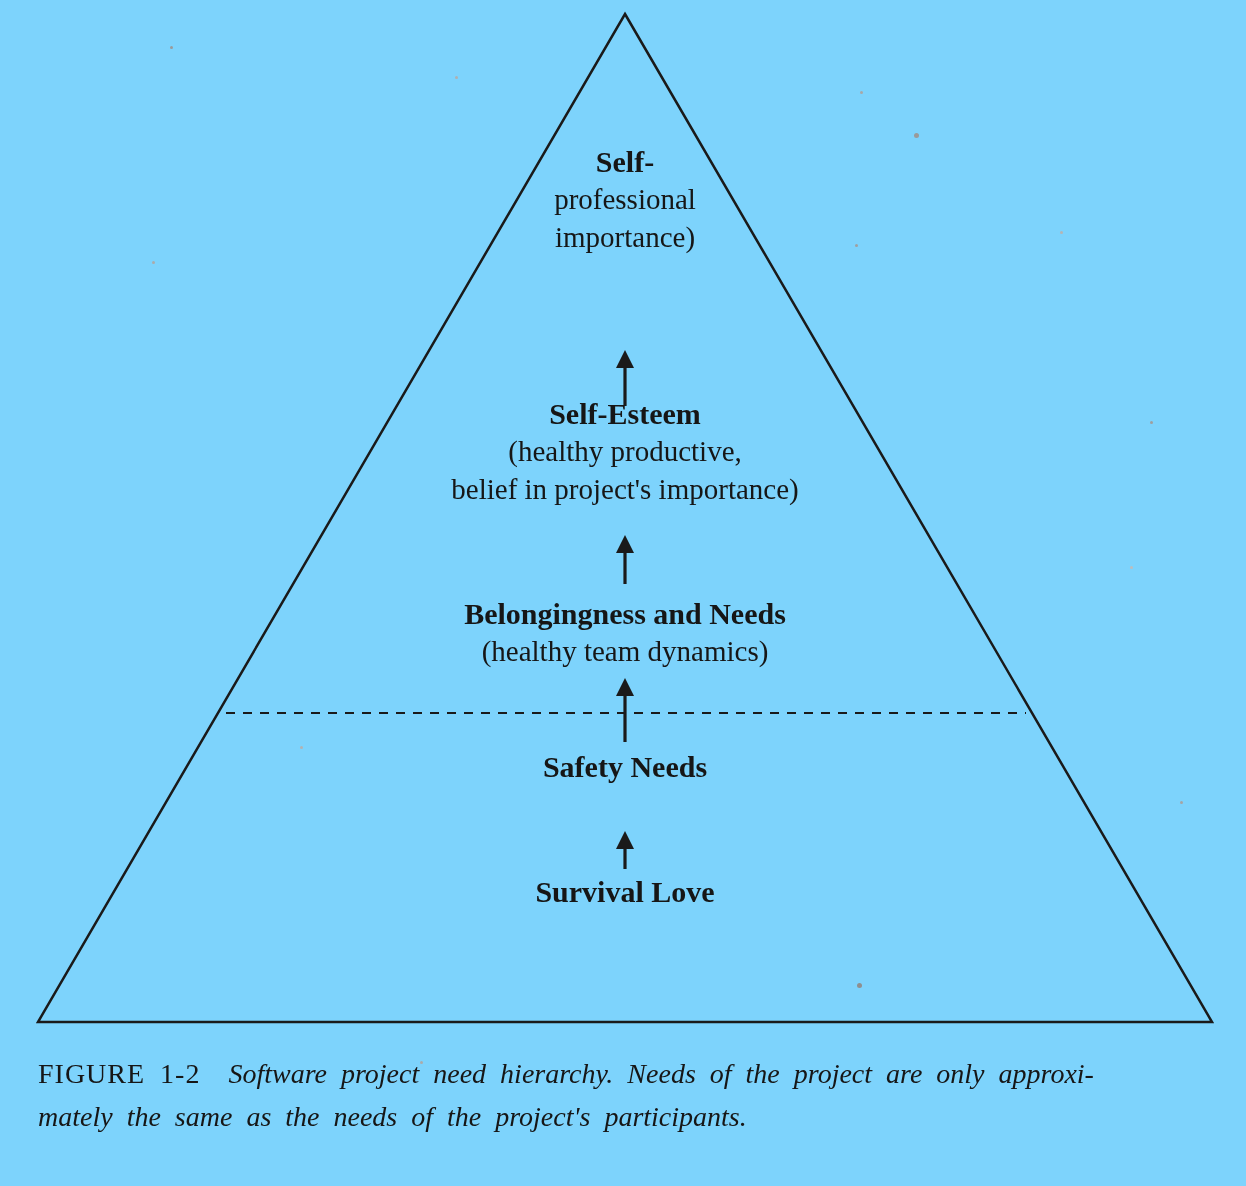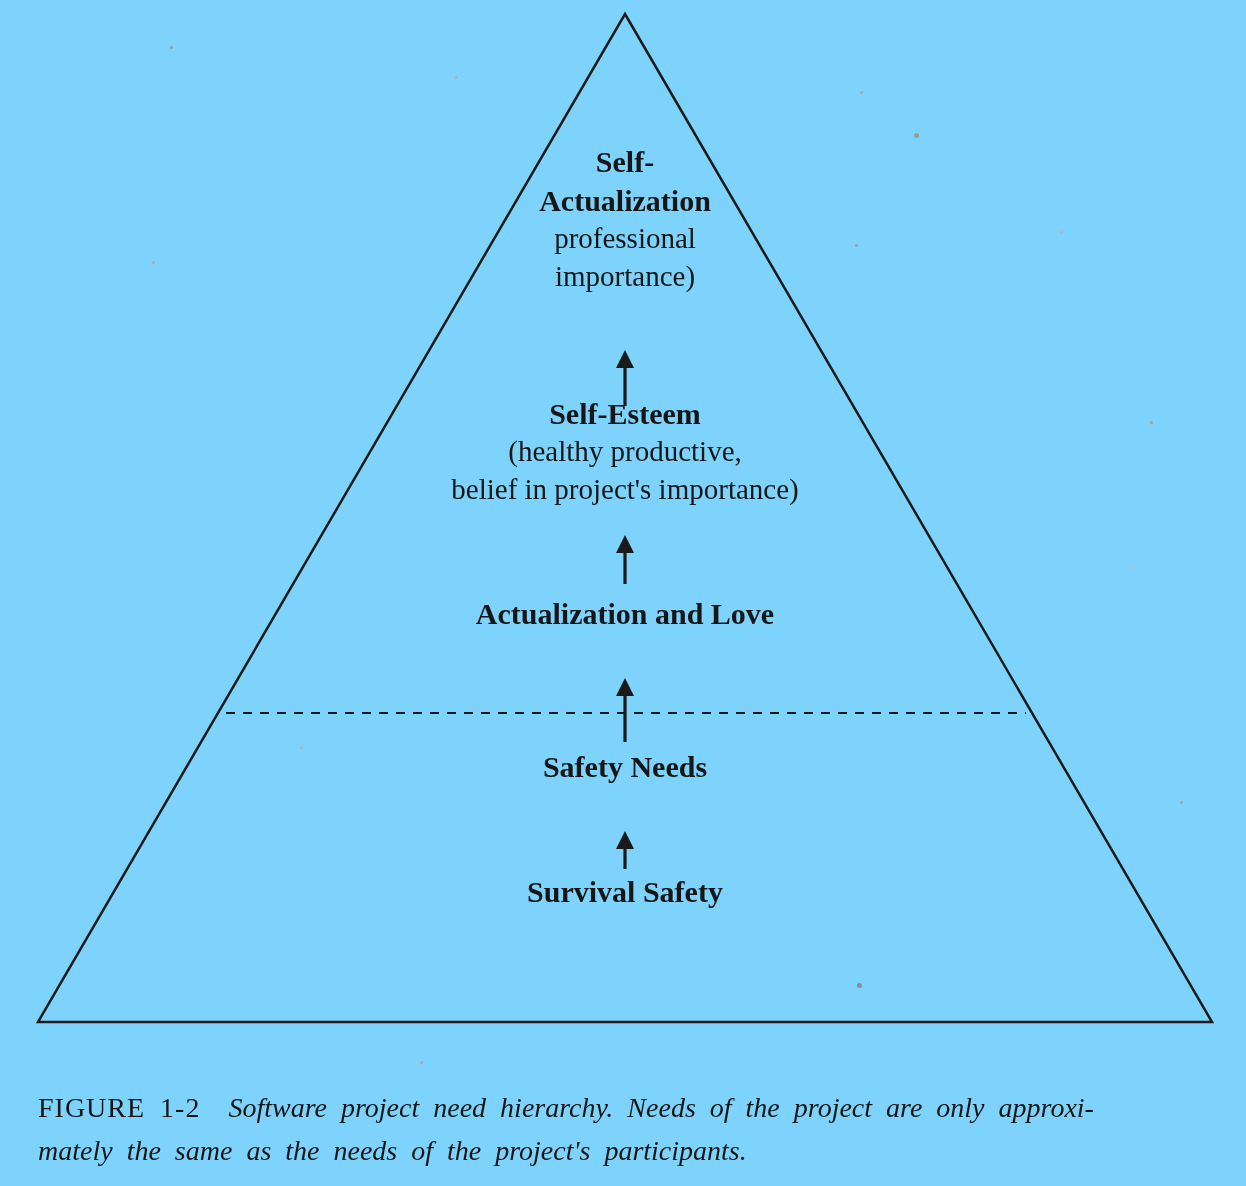--- a/index.html
+++ b/index.html
@@ -33,21 +33,21 @@
     font-size: 30px;
     line-height: 1.3;
   }
   .level .sub {
     font-size: 29px;
     line-height: 1.3;
   }
   .caption {
     position: absolute;
     left: 38px;
-    top: 1086px;
+    top: 1052px;
     width: 1175px;
     font-size: 28px;
     line-height: 1.55;
     word-spacing: 7px;
   }
   .caption .fig-label {
     font-style: normal;
     letter-spacing: 1px;
     margin-right: 28px;
   }
@@ -105,53 +105,55 @@
 
     <g>
       <line x1="625" y1="869" x2="625" y2="845" stroke="#1a1a1a" stroke-width="3.2"></line>
       <polygon points="625,831 616,849 634,849" fill="#1a1a1a"></polygon>
     </g>
   </svg>
 
   <div class="level" style="top:142px">
     <div class="title">
       <div>Self-</div>
-      <div>Actualization</div>
     </div>
     <div class="sub">
       <div>professional</div>
       <div>importance)</div>
     </div>
   </div>
 
   <div class="level" style="top:394px">
     <div class="title">
       <div>Self-Esteem</div>
     </div>
     <div class="sub">
       <div>(healthy productive,</div>
       <div>belief in project's importance)</div>
     </div>
   </div>
 
   <div class="level" style="top:594px">
     <div class="title">
-      <div>Actualization and Love</div>
+      <div>Belongingness and Needs</div>
+    </div>
+    <div class="sub">
+      <div>(healthy team dynamics)</div>
     </div>
   </div>
 
   <div class="level" style="top:747px">
     <div class="title">
       <div>Safety Needs</div>
     </div>
   </div>
 
   <div class="level" style="top:872px">
     <div class="title">
-      <div>Survival Safety</div>
+      <div>Survival Love</div>
     </div>
   </div>
 
   <div class="caption">
     <span class="fig-label">FIGURE  1-2</span><span class="fig-italic">Software project need hierarchy. Needs of the project are only approxi-</span>
     <br>
     <span class="fig-italic">mately the same as the needs of the project's participants.</span>
   </div>
 
 </div>

